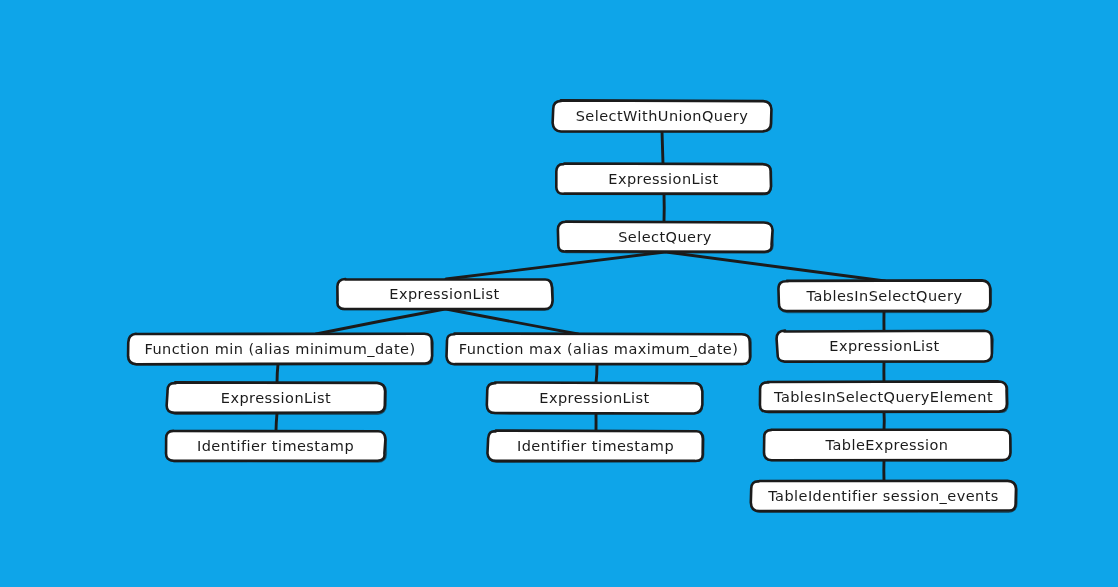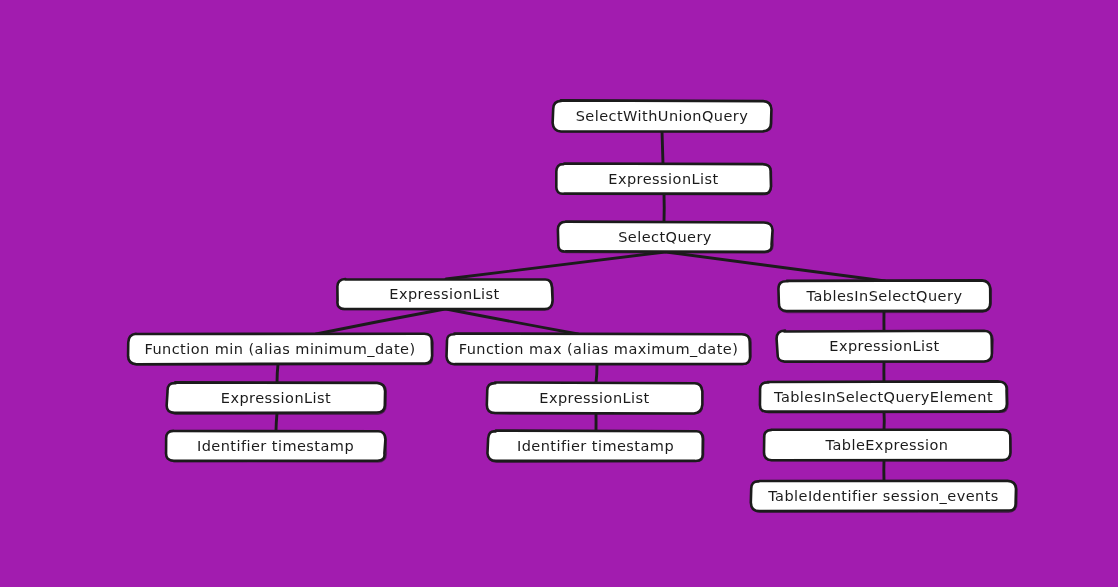--- a/index.html
+++ b/index.html
@@ -10,21 +10,21 @@
   body {
     width: 1118px;
     height: 587px;
     overflow: hidden;
     font-family: "DejaVu Sans", sans-serif;
   }
   #diagram-root {
     position: relative;
     width: 1118px;
     height: 587px;
-    background: #a21caf;
+    background: #0ea5e9;
   }
   svg#tree-svg {
     position: absolute;
     left: 0;
     top: 0;
     width: 1118px;
     height: 587px;
   }
   .node-rect {
     fill: #ffffff;

